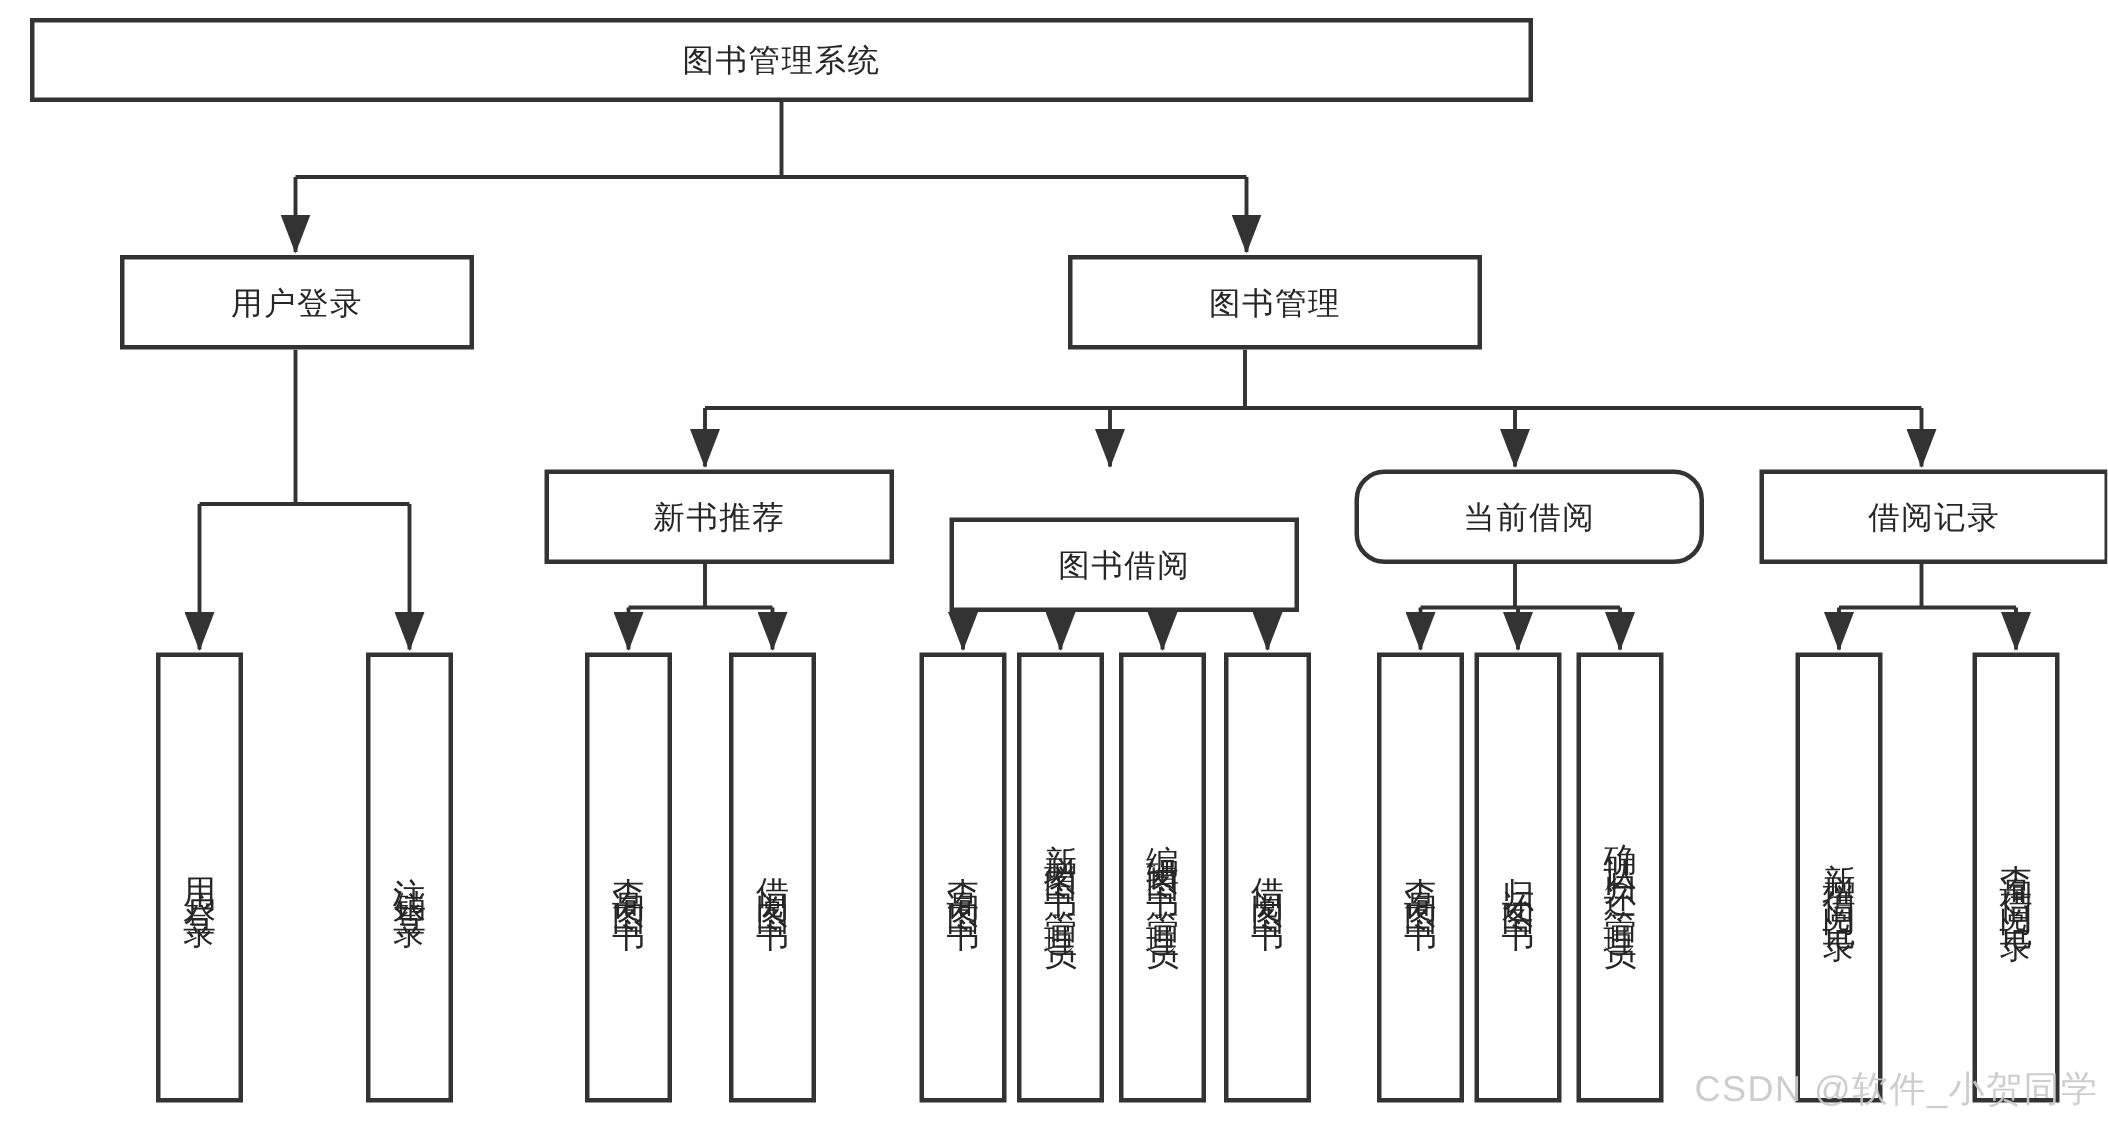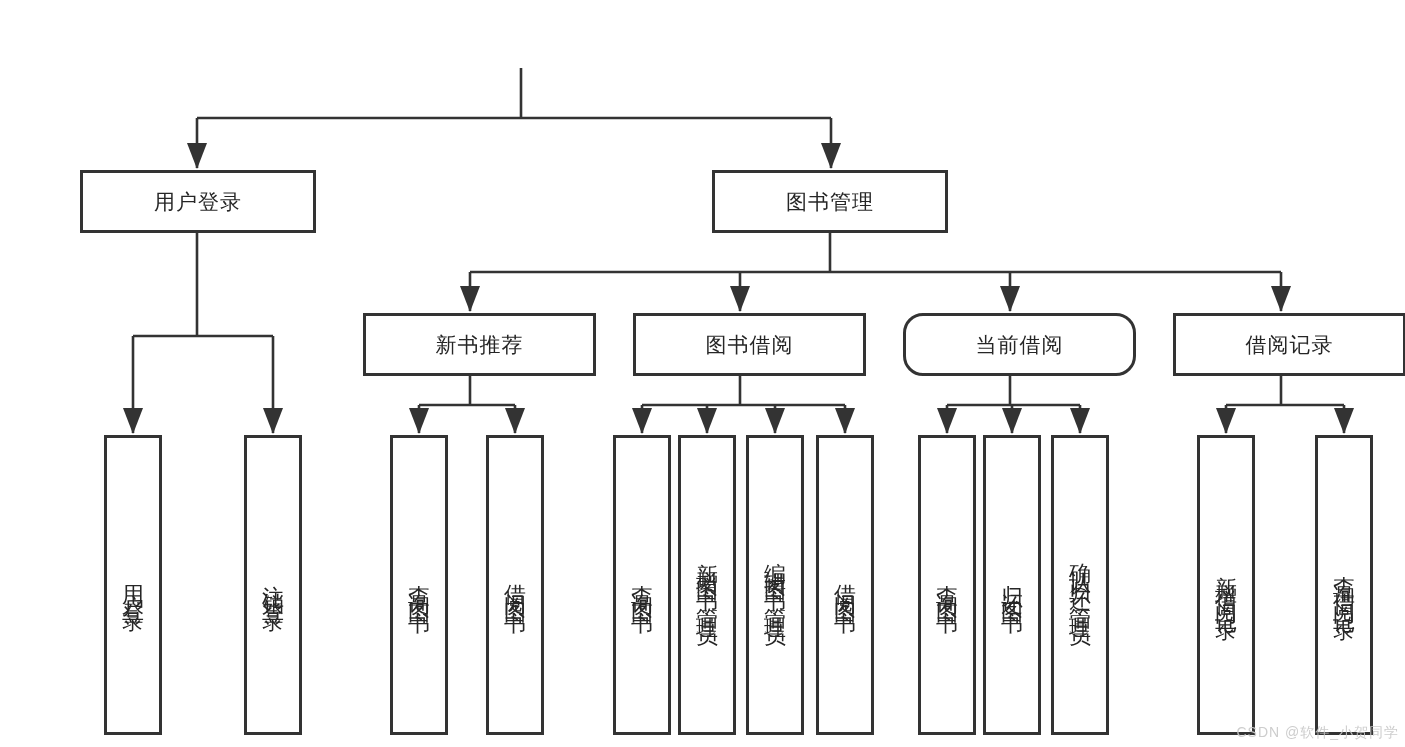--- a/index.html
+++ b/index.html
@@ -47,21 +47,21 @@
     font-size: 22px;
     letter-spacing: 9px;
     line-height: 1;
   }
   .lvl12 { height: 63px; }
   .lvl2  { top: 313px; width: 233px; }
   .watermark {
     position: absolute;
     right: 6px;
     bottom: 5px;
-    font-size: 14px;
+    font-size: 24px;
     color: #c9c9c9;
     opacity: 0.92;
     letter-spacing: 1px;
     z-index: 10;
     white-space: nowrap;
   }
 </style>
 </head>
 <body>
 
@@ -110,26 +110,27 @@
         <line x1="1080" y1="405" x2="1080" y2="433" marker-end="url(#arw)"></line>
       </g>
       <g>
         <path d="M1281 376 V405 M1226 405 H1344"></path>
         <line x1="1226" y1="405" x2="1226" y2="433" marker-end="url(#arw)"></line>
         <line x1="1344" y1="405" x2="1344" y2="433" marker-end="url(#arw)"></line>
       </g>
     </g>
   </svg>
 
+  <div class="node node-h" style="left:20px; top:12px; width:1002px; height:56px;">图书管理系统</div>
 
   <div class="node node-h lvl12" style="left:80px; top:170px; width:236px;">用户登录</div>
-  <div class="node node-h lvl12" style="left:712px; top:170px; width:236px;">图书管理</div>
+  <div class="node node-h lvl12" style="left:712px; top:170px; width:276px;">图书管理</div>
 
   <div class="node node-h lvl12 lvl2" style="left:363px;">新书推荐</div>
-  <div class="node node-h lvl12 lvl2" style="left:633px;">图书借阅</div>
+  <div class="node node-h lvl12 lvl2" style="left:633px;margin-top:32px;">图书借阅</div>
   <div class="node node-h lvl12 lvl2" style="left:903px;border-radius:20px;">当前借阅</div>
   <div class="node node-h lvl12 lvl2" style="left:1173px;">借阅记录</div>
 
   <div class="node node-v" style="left:104px;">用户登录</div>
   <div class="node node-v" style="left:244px;">注销登录</div>
 
   <div class="node node-v" style="left:390px;">查询图书</div>
   <div class="node node-v" style="left:486px;">借阅图书</div>
 
   <div class="node node-v" style="left:613px;">查询图书</div>

